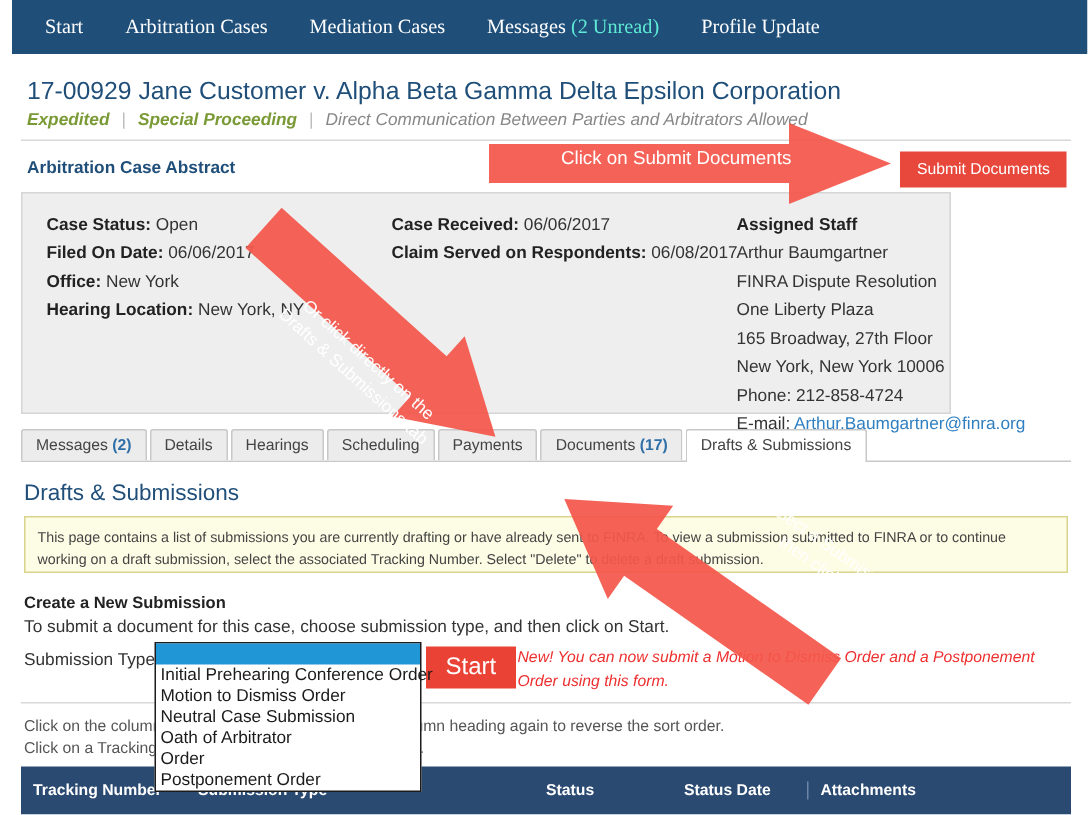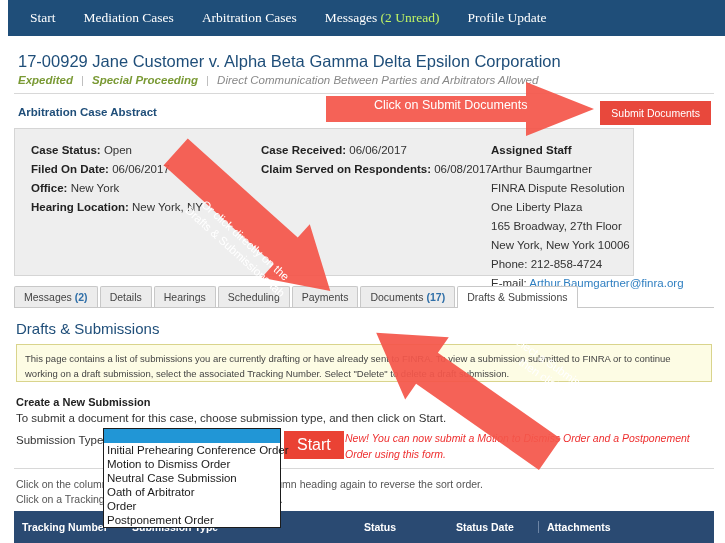--- a/index.html
+++ b/index.html
@@ -28,21 +28,21 @@
   }
   .navbar .nav-item {
     color: #ffffff;
     font-size: 13.5px;
     padding: 0 14px;
     line-height: 36px;
     white-space: nowrap;
     font-family: "Liberation Serif", serif;
   }
   .navbar .nav-item.first { padding-left: 10px; }
-  .nav-unread { color: #bef264; }
+  .nav-unread { color: #5eead4; }
 
   
   .case-title {
     position: absolute;
     left: 18px; top: 52px;
     font-size: 16.5px;
     color: #1f4e79;
     font-family: "Liberation Sans", sans-serif;
     white-space: nowrap;
   }
@@ -288,22 +288,22 @@
     font-size: 11.5px;
   }
 </style>
 </head>
 <body>
 
 <div id="page">
 
   <div class="navbar">
     <div class="nav-item first"><span>Start</span></div>
+    <div class="nav-item"><span>Arbitration Cases</span></div>
     <div class="nav-item"><span>Mediation Cases</span></div>
-    <div class="nav-item"><span>Arbitration Cases</span></div>
     <div class="nav-item"><span>Messages</span> <span class="nav-unread">(2 Unread)</span></div>
     <div class="nav-item"><span>Profile Update</span></div>
   </div>
 
   <div class="case-title">17-00929 Jane Customer v. Alpha Beta Gamma Delta Epsilon Corporation</div>
   <div class="case-flags">
     <span class="flag-green">Expedited</span>
     <span class="flag-sep">|</span>
     <span class="flag-green">Special Proceeding</span>
     <span class="flag-sep">|</span>

